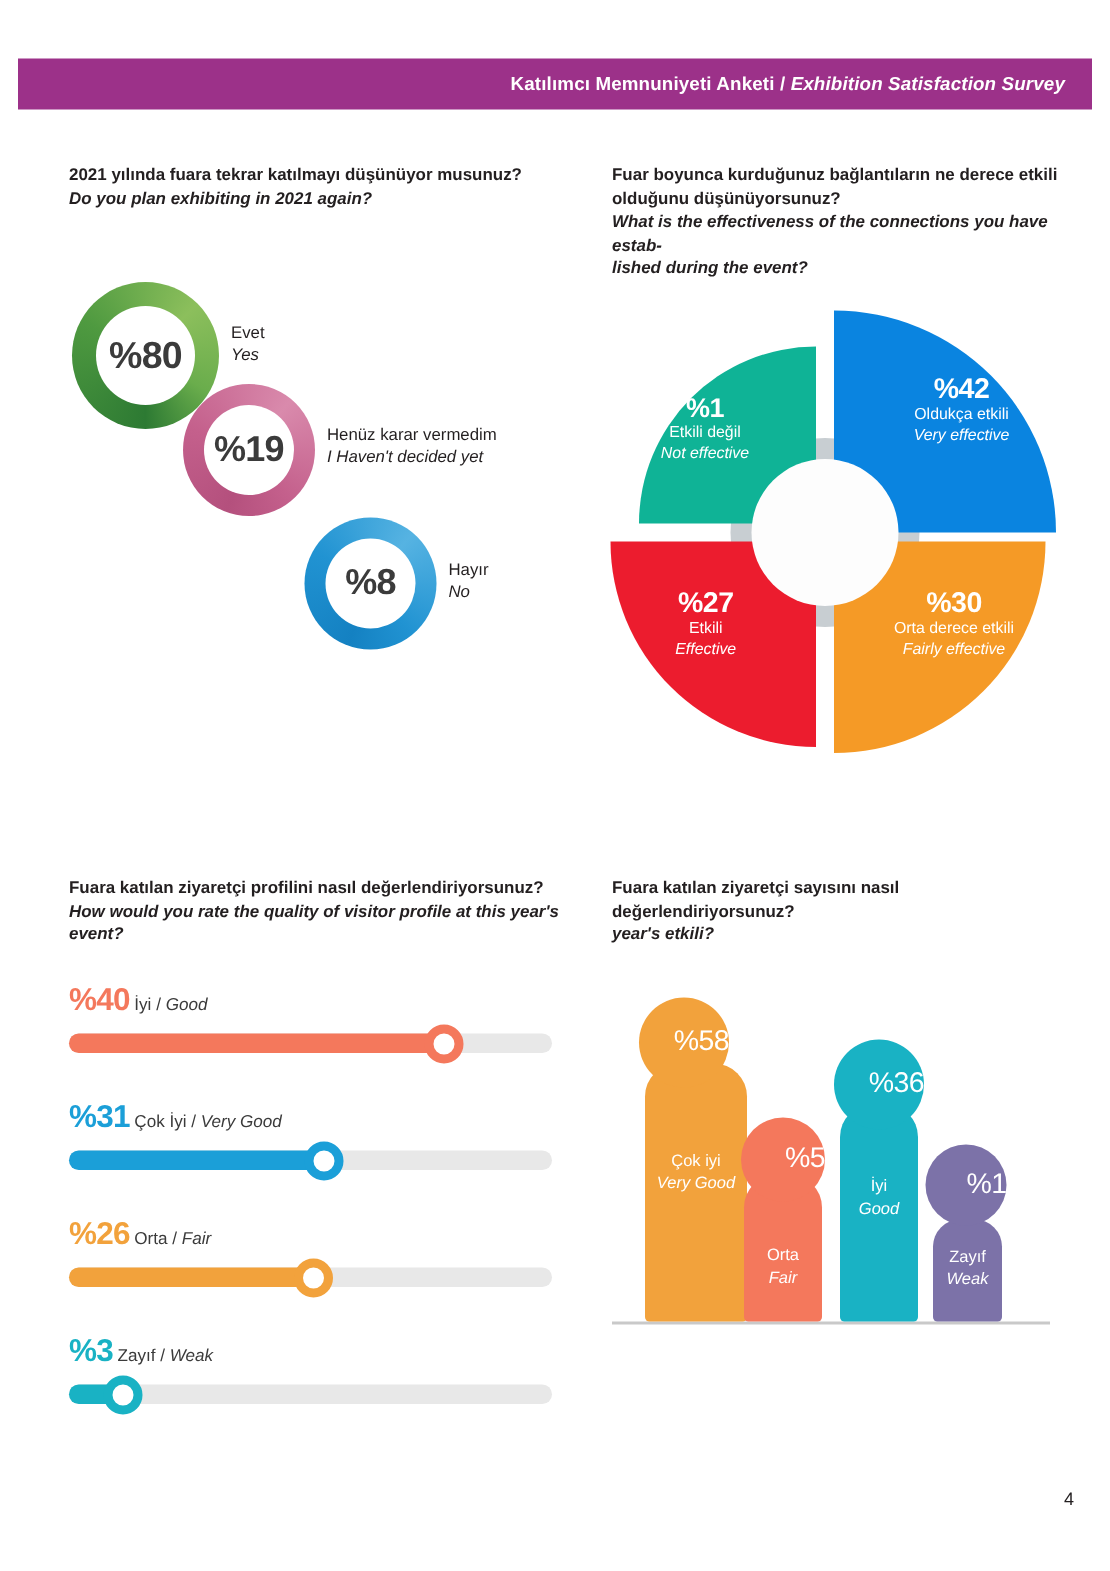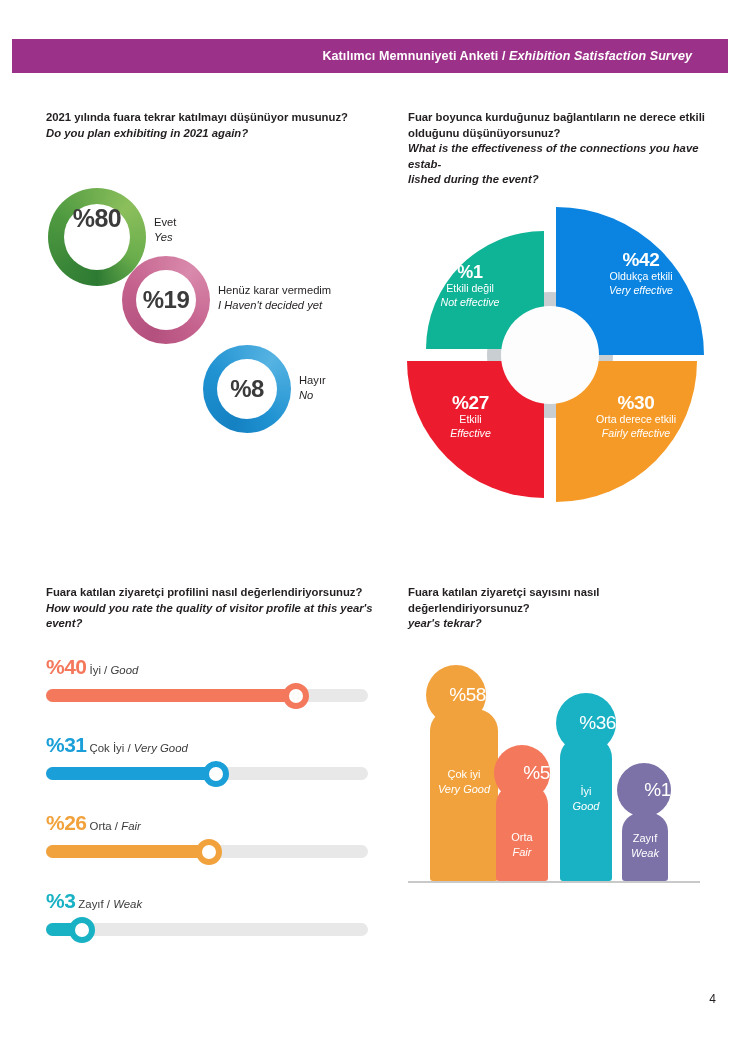--- a/index.html
+++ b/index.html
@@ -11,21 +11,21 @@
     position:relative;
     overflow:hidden;
   }
   .page{position:absolute;inset:0;}
 
   
   .header-bar{
     position:absolute;left:12px;top:39px;width:716px;height:34px;
     background:#9c3189;
     display:flex;align-items:center;justify-content:flex-end;
-    box-sizing:border-box;padding-right:36px;
+    box-sizing:border-box;padding-right:18px;
   }
   .header-title{
     color:#ffffff;font-size:12.5px;font-weight:bold;letter-spacing:.1px;white-space:nowrap;
   }
   .header-title .it{font-style:italic;font-weight:bold;}
 
   
   .q{position:absolute;}
   .q .tr{font-size:11.3px;font-weight:bold;line-height:1.38;color:#231f20;}
   .q .en{font-size:11.3px;font-weight:bold;font-style:italic;line-height:1.38;color:#231f20;}
@@ -87,21 +87,21 @@
   </div>
 
   <div class="q" id="q1">
     <div class="tr">2021 yılında fuara tekrar katılmayı düşünüyor musunuz?</div>
     <div class="en">Do you plan exhibiting in 2021 again?</div>
 
     <div class="rings" style="top:68px;">
 
       <div class="ring" style="left:2px;top:10px;width:98px;height:98px;
                   background:conic-gradient(from 180deg, #2d7a33 0deg, #4f9a40 120deg, #8cbf5c 225deg, #6aad4c 300deg, #2d7a33 360deg);">
-        <div style="width:66px;height:66px;border-radius:50%;background:#fff;display:flex;justify-content:center;">
+        <div style="width:66px;height:66px;border-radius:50%;background:#fff;display:flex;align-items:center;justify-content:center;">
           <span class="val">%80</span>
         </div>
       </div>
       <div class="ring-label" style="left:108px;top:37px;">
         <div>Evet</div>
         <div class="en">Yes</div>
       </div>
 
       <div class="ring" style="left:76px;top:78px;width:88px;height:88px;
                   background:conic-gradient(from 200deg, #b4507d 0deg, #c4608c 90deg, #d98aac 200deg, #c4608c 300deg, #b4507d 360deg);">
@@ -221,21 +221,21 @@
           <div class="fill" style="width:36px;background:#19b2c4;"></div>
           <div class="knob" style="left:23px;border:6px solid #19b2c4;"></div>
         </div>
       </div>
 
     </div>
   </div>
 
   <div class="q" id="q4">
     <div class="tr">Fuara katılan ziyaretçi sayısını nasıl değerlendiriyorsunuz?</div>
-    <div class="en">year's tekrar?</div>
+    <div class="en">year's etkili?</div>
 
     <div class="bars">
       <div class="baseline"></div>
 
       <div class="bar" style="left:22px;width:68px;height:172px;background:#f2a23c;">
         <div class="bar-txt" style="top:58px;">
           <div class="l1">Çok iyi</div>
           <div class="l2">Very Good</div>
         </div>
       </div>

